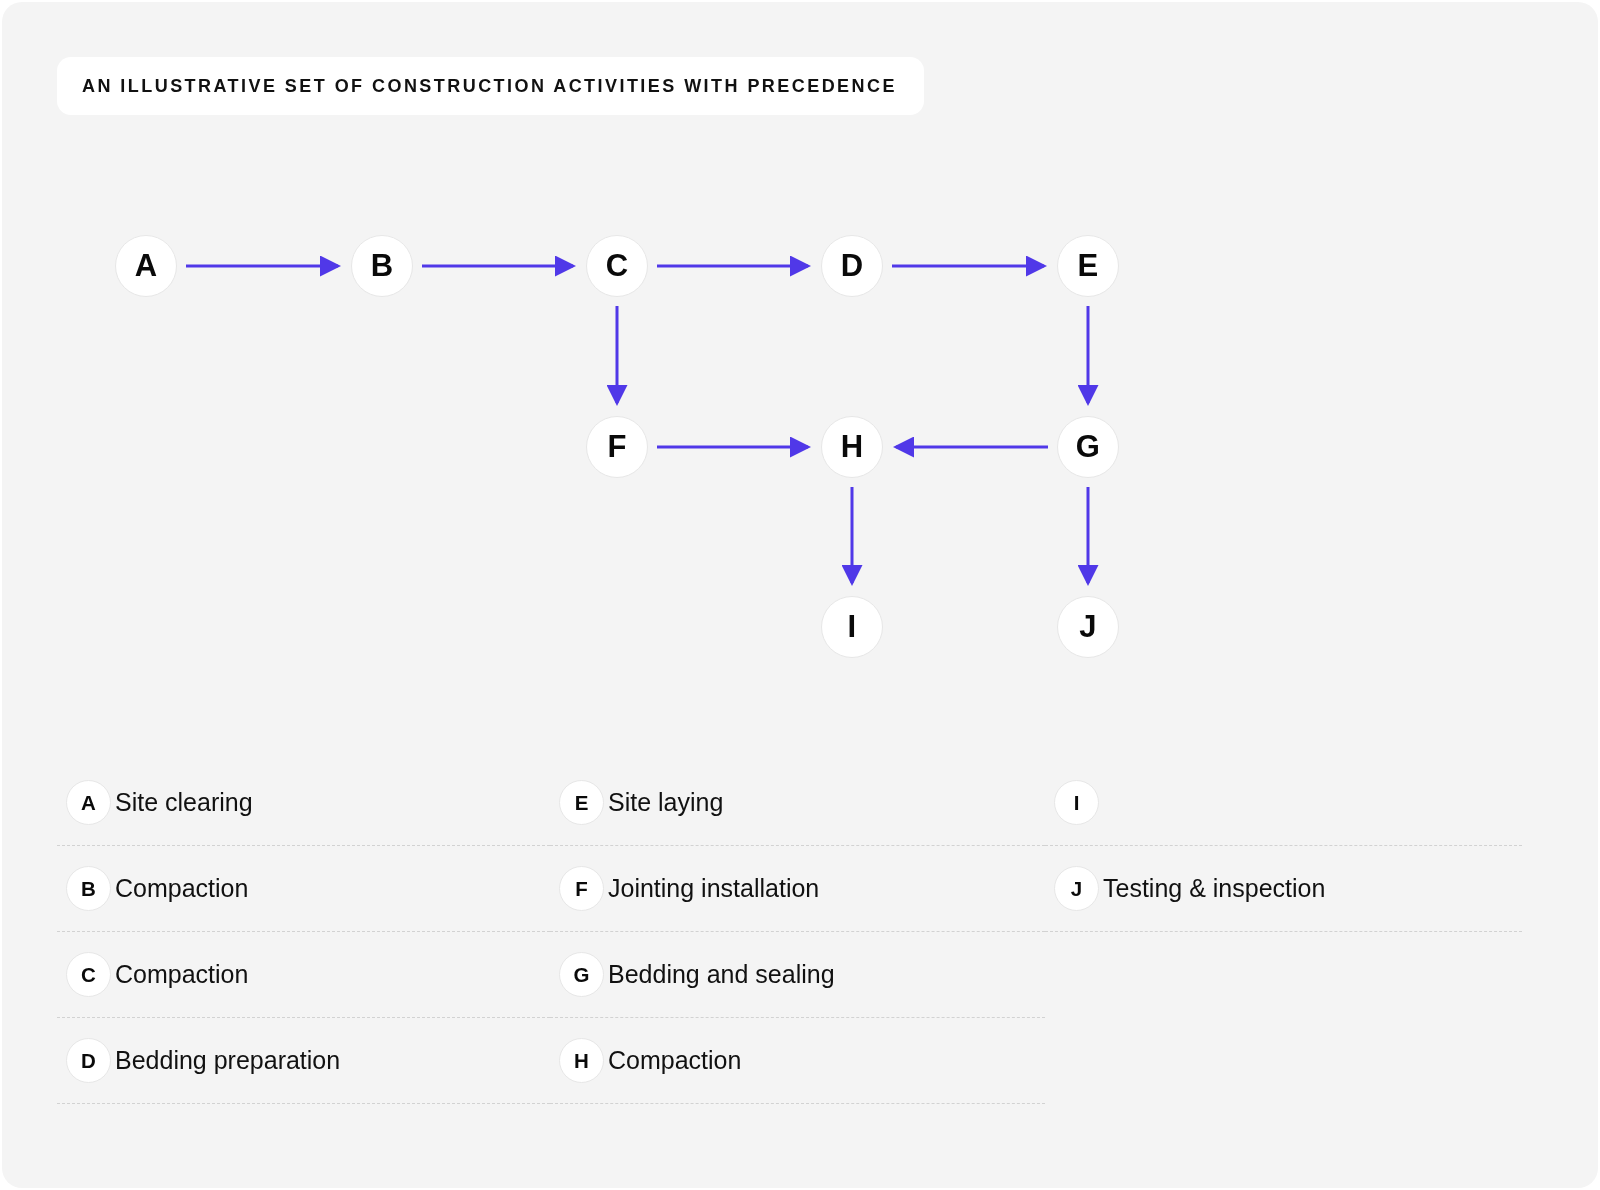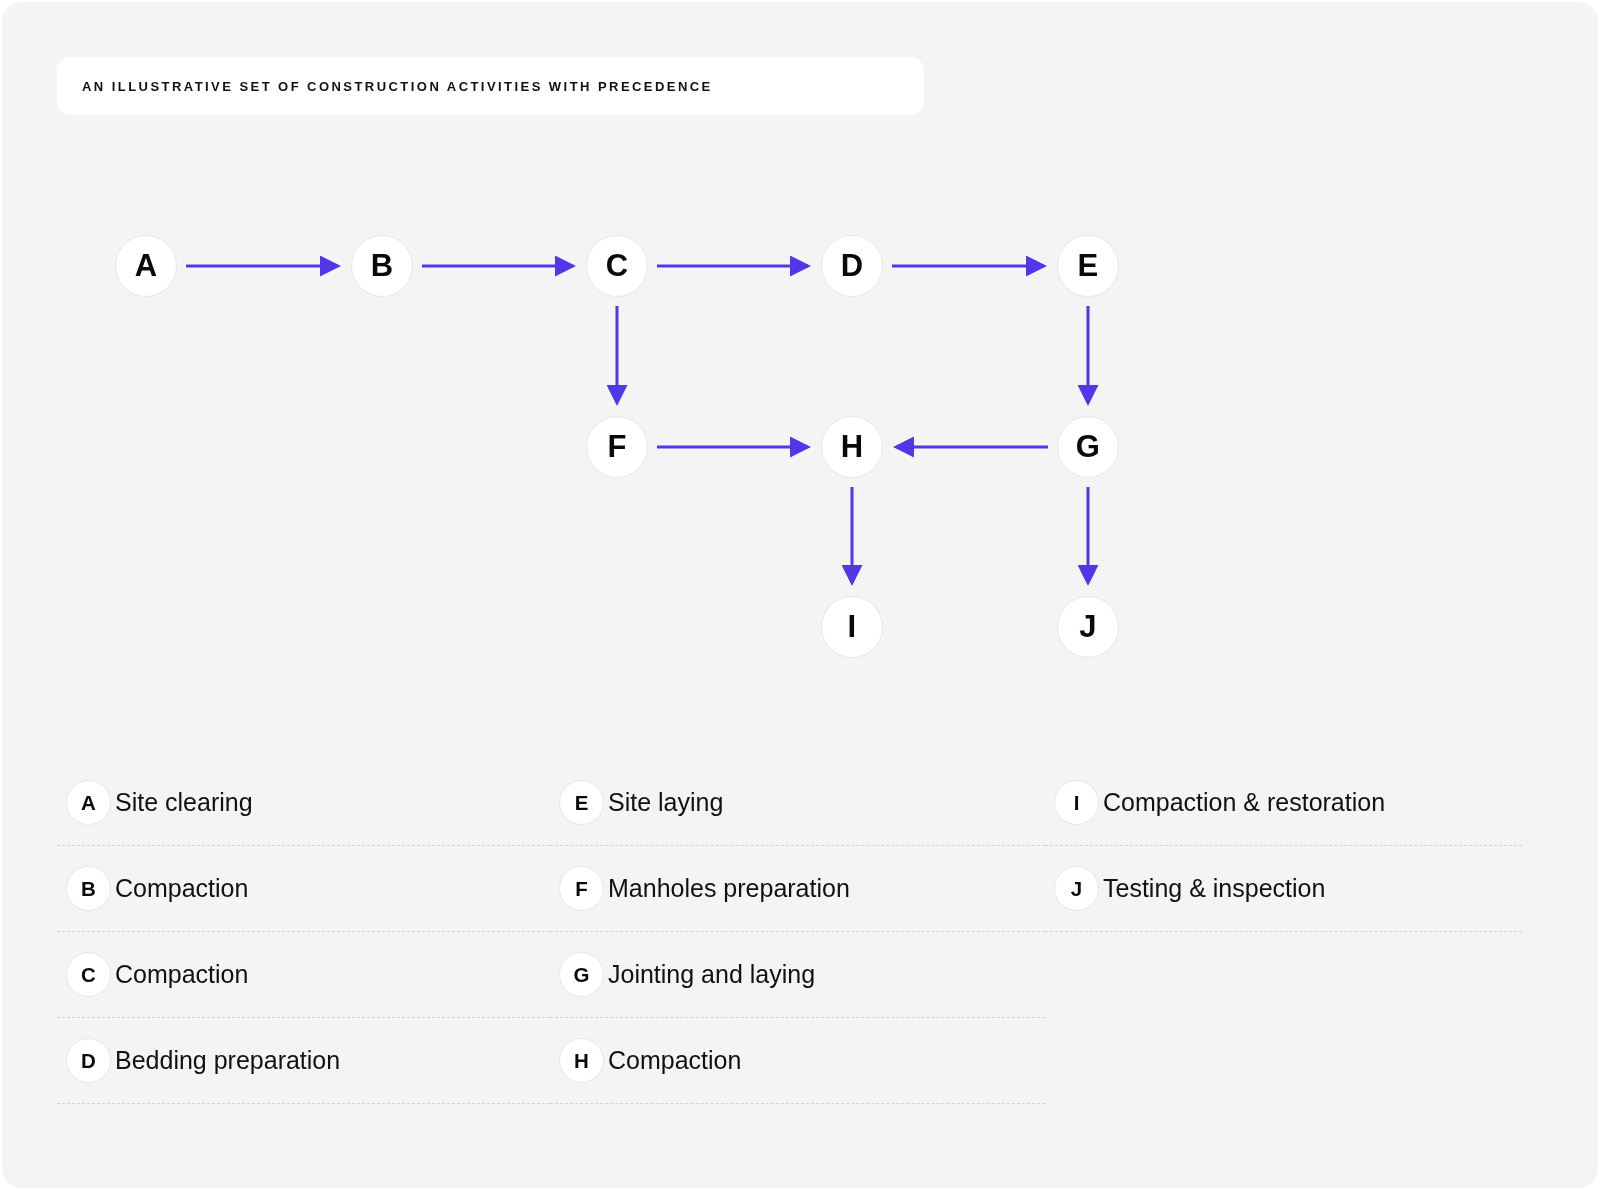--- a/index.html
+++ b/index.html
@@ -35,21 +35,21 @@
     top: 55px;
     width: 867px;
     height: 58px;
     background: #ffffff;
     border-radius: 14px;
     display: flex;
     align-items: center;
   }
   #title-text {
     padding-left: 25px;
-    font-size: 13px;
+    font-size: 18px;
     font-weight: 700;
     letter-spacing: 2.45px;
     color: #111111;
     white-space: nowrap;
     font-family: "Liberation Sans", sans-serif;
   }
 
   
   #graph {
     position: absolute;
@@ -195,35 +195,34 @@
           <div class="legend-label">Bedding preparation</div>
         </div>
       </div>
       <div class="legend-col">
         <div class="legend-row">
           <div class="legend-badge">E</div>
           <div class="legend-label">Site laying</div>
         </div>
         <div class="legend-row">
           <div class="legend-badge">F</div>
-          <div class="legend-label">Manholes preparation</div>
+          <div class="legend-label">Jointing installation</div>
         </div>
         <div class="legend-row">
           <div class="legend-badge">G</div>
-          <div class="legend-label">Jointing and laying</div>
+          <div class="legend-label">Bedding and sealing</div>
         </div>
         <div class="legend-row">
           <div class="legend-badge">H</div>
           <div class="legend-label">Compaction</div>
         </div>
       </div>
       <div class="legend-col">
         <div class="legend-row">
           <div class="legend-badge">I</div>
-          <div class="legend-label">Compaction &amp; restoration</div>
         </div>
         <div class="legend-row">
           <div class="legend-badge">J</div>
           <div class="legend-label">Testing &amp; inspection</div>
         </div>
       </div>
     </div>
 
 </div>
 

